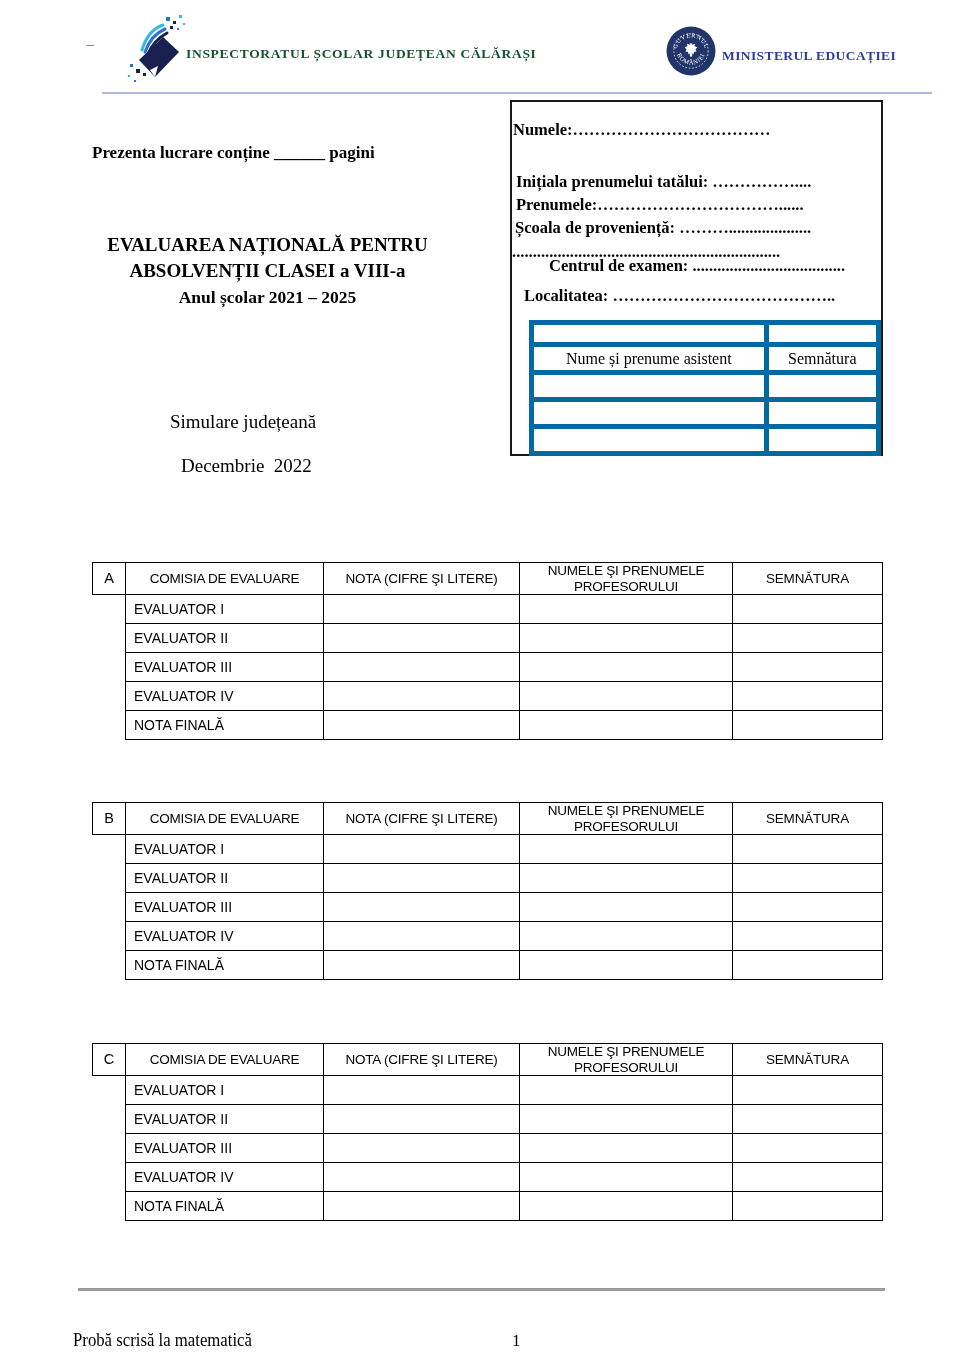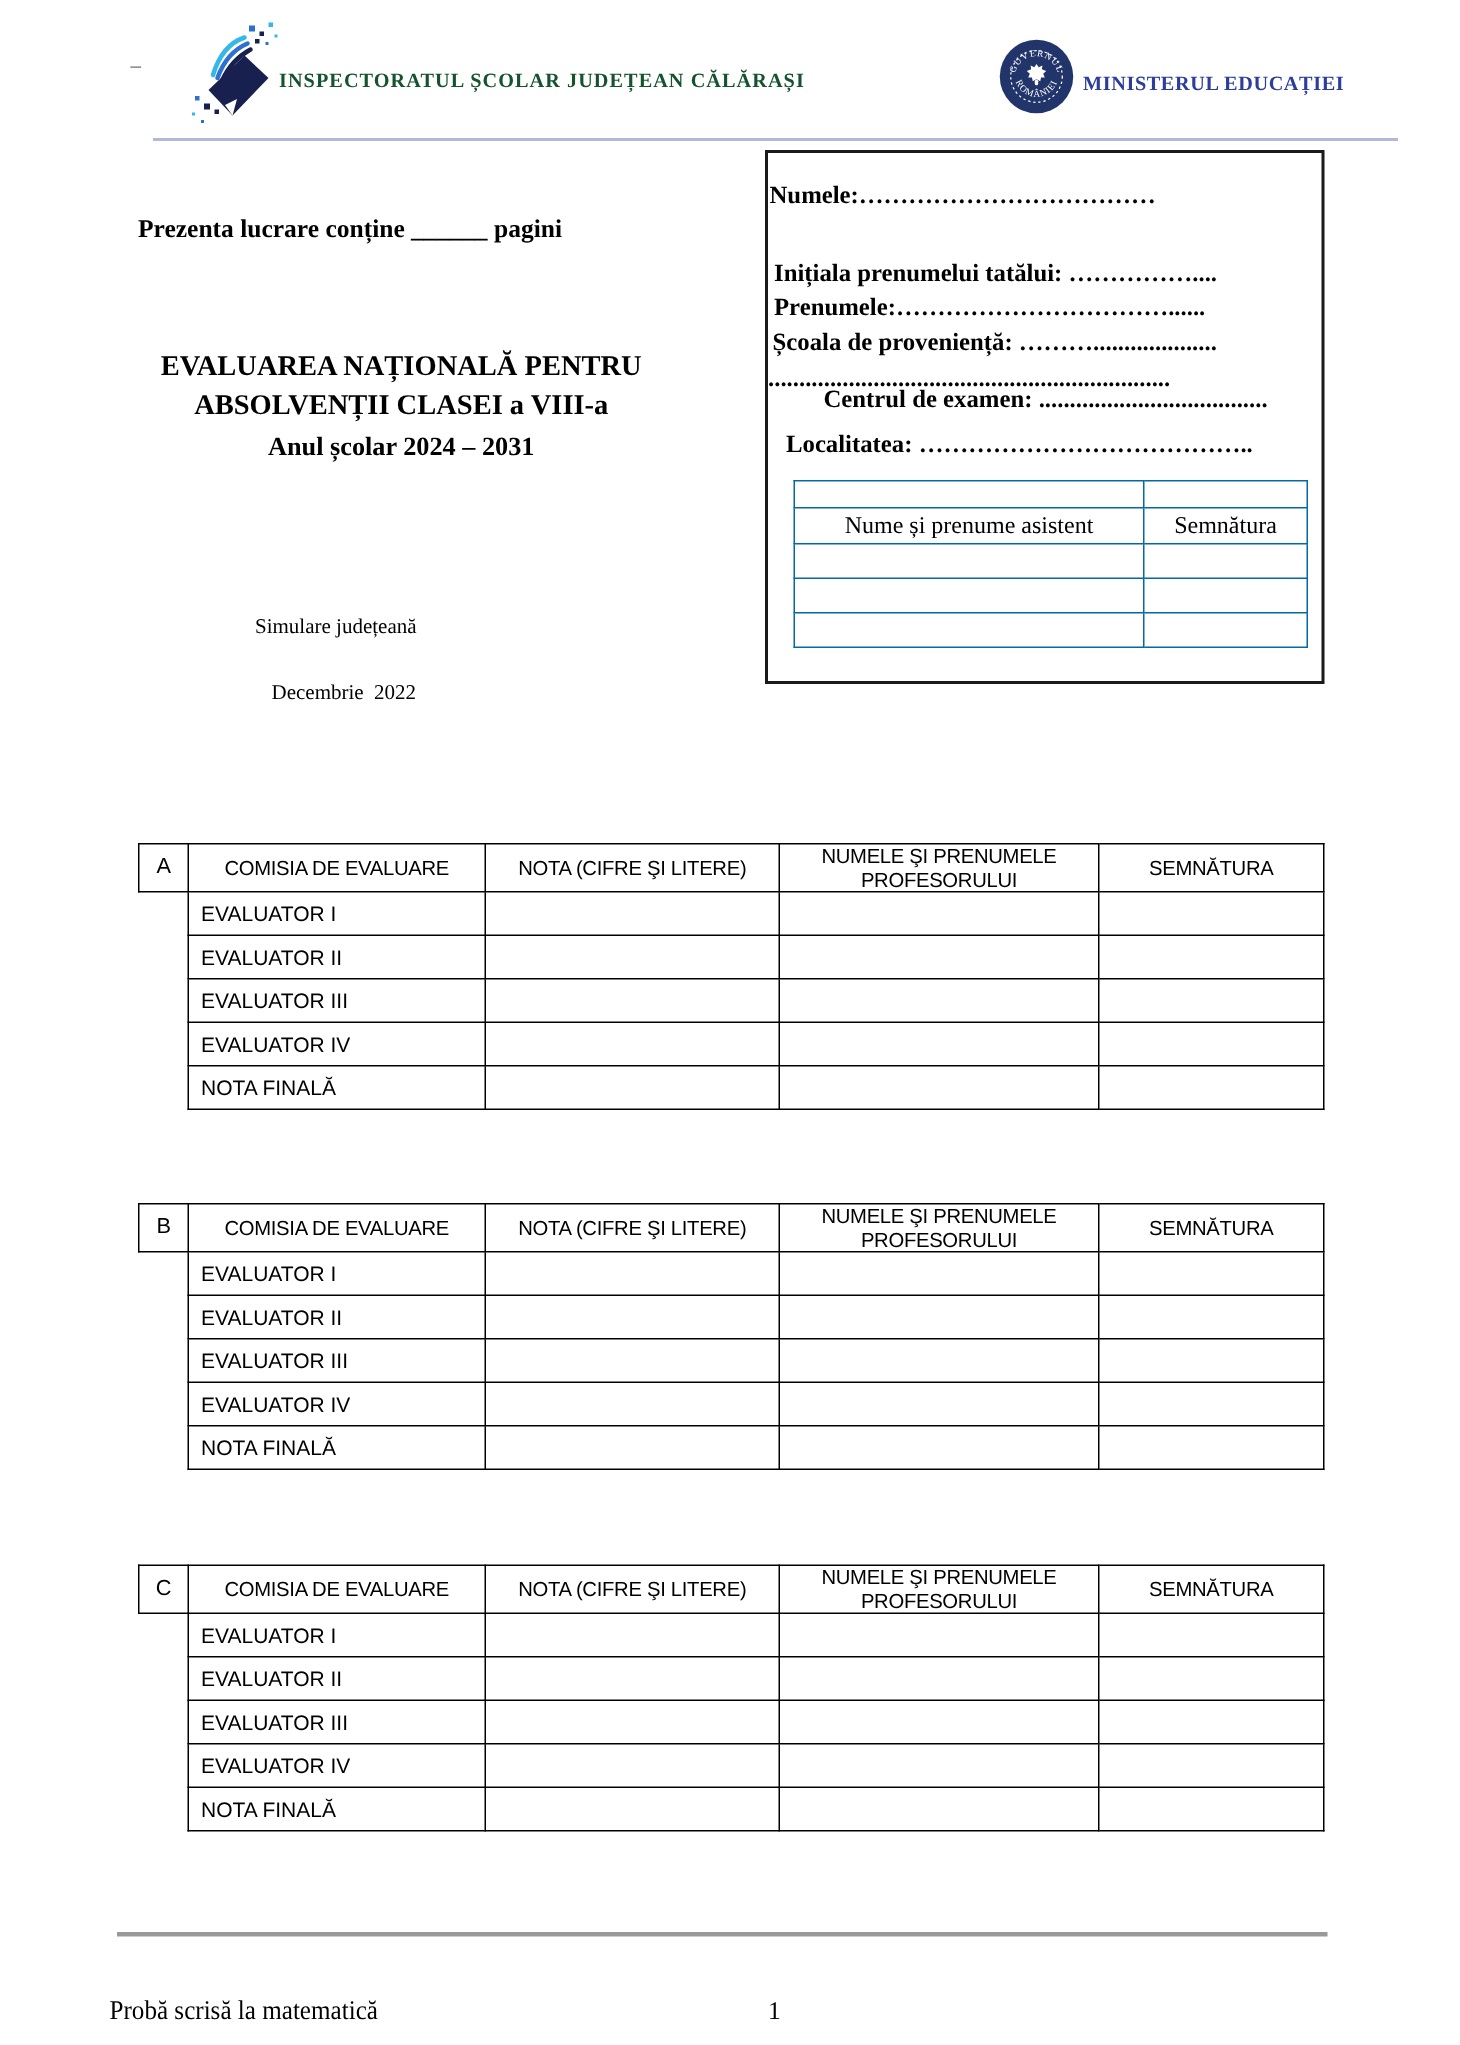--- a/index.html
+++ b/index.html
@@ -15,28 +15,28 @@
   .min-text  { color:#2c3d9c; font-size:13.5px; letter-spacing:0.4px; font-weight:700; }
   .header-line { background:#b3b8da; height:2px; }
 
   
   .pages-line { font-weight:bold; font-size:17px; white-space:pre; }
   .title-block { width:345px; text-align:center; font-weight:bold; }
   .title-l1 { font-size:19px; line-height:26px; }
   .title-l2 { font-size:19px; line-height:26px; }
   .title-l3 { font-size:17.5px; line-height:26px; }
   .title-l4 { font-size:17px; line-height:27px; transform:translateX(-30px); }
-  .session-text { font-size:14px; white-space:pre; }
+  .session-text { font-size:19px; white-space:pre; }
 
   
   .student-box { width:373px; height:356px; border:2px solid #1a1a1a; box-sizing:border-box; }
   .sb-line { position:absolute; font-weight:bold; font-size:16.5px; white-space:nowrap; overflow:hidden; max-width:369px; }
 
   .atable { border-collapse:collapse; table-layout:fixed; }
-  .atable td { border:1px solid #0369a1; padding:0; font-size:16px; text-align:center; vertical-align:middle; }
+  .atable td { border:5px solid #0369a1; padding:0; font-size:16px; text-align:center; vertical-align:middle; }
   .atable .c1 { width:232px; }
   .atable .c2 { width:108px; }
   .atable .r-empty-top td { height:17px; }
   .atable .r-head td { height:23px; }
   .atable .r-empty td { height:22px; }
 
   
   .etable-wrap { left:92px; }
   .etable { border-collapse:collapse; table-layout:fixed; font-family:"Liberation Sans", sans-serif; }
   .etable th, .etable td { border:1px solid #000; padding:0; box-sizing:border-box; }
@@ -106,21 +106,21 @@
   </span>
   <span class="abs min-text" style="left:722px; top:48px;">MINISTERUL EDUCAȚIEI</span>
 
   <div class="abs header-line" style="left:102px; top:92px; width:830px;"></div>
 
   <div class="abs pages-line" style="left:92px; top:143px;">Prezenta lucrare conține ______ pagini</div>
 
   <div class="abs title-block" style="left:95px; top:232px;">
     <div class="title-l1">EVALUAREA NAȚIONALĂ PENTRU</div>
     <div class="title-l2">ABSOLVENȚII CLASEI a VIII-a</div>
-    <div class="title-l3">Anul școlar 2024 – 2031</div>
+    <div class="title-l3">Anul școlar 2021 – 2025</div>
   </div>
 
   <div class="abs session-text" style="left:170px; top:411px;">Simulare județeană</div>
   <div class="abs session-text" style="left:181px; top:455px;">Decembrie  2022</div>
 
   <div class="abs student-box" style="left:510px; top:100px;">
     <div class="sb-line" style="left:1px;  top:18px;">Numele:………………………………</div>
     <div class="sb-line" style="left:4px;  top:70px;">Inițiala prenumelui tatălui: ……………....</div>
     <div class="sb-line" style="left:3px;  top:116px;">Școala de proveniență: ………....................</div>
     <div class="sb-line" style="left:4px;  top:93px;">Prenumele:……………………………......</div>

